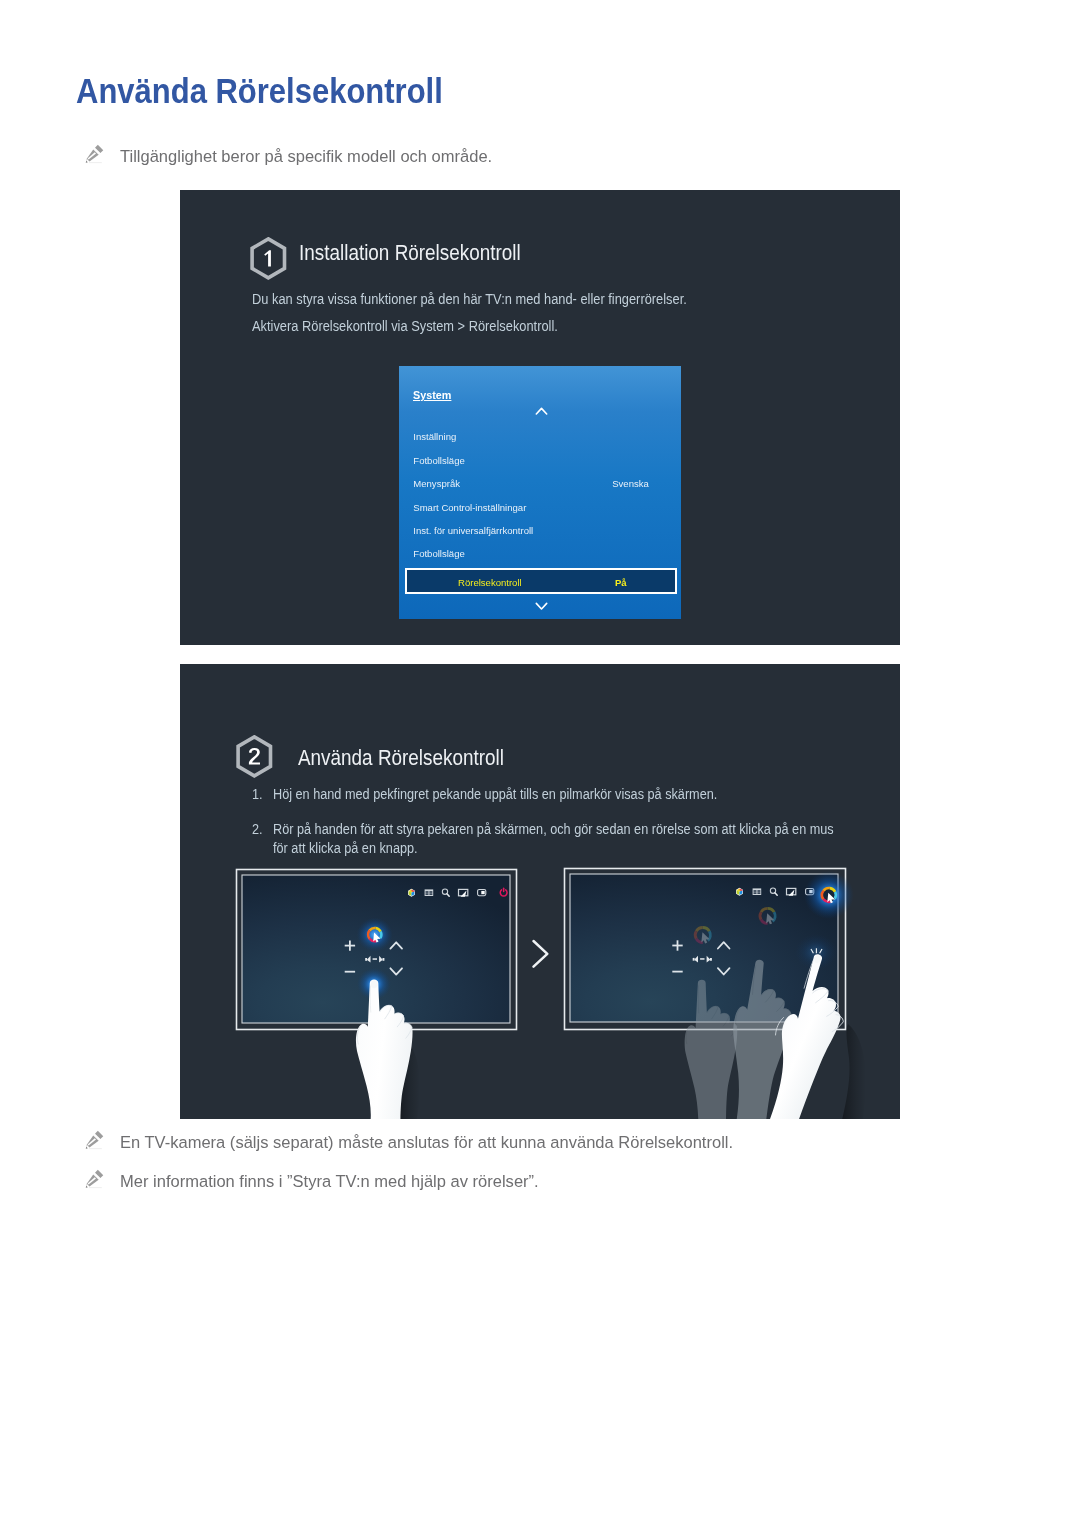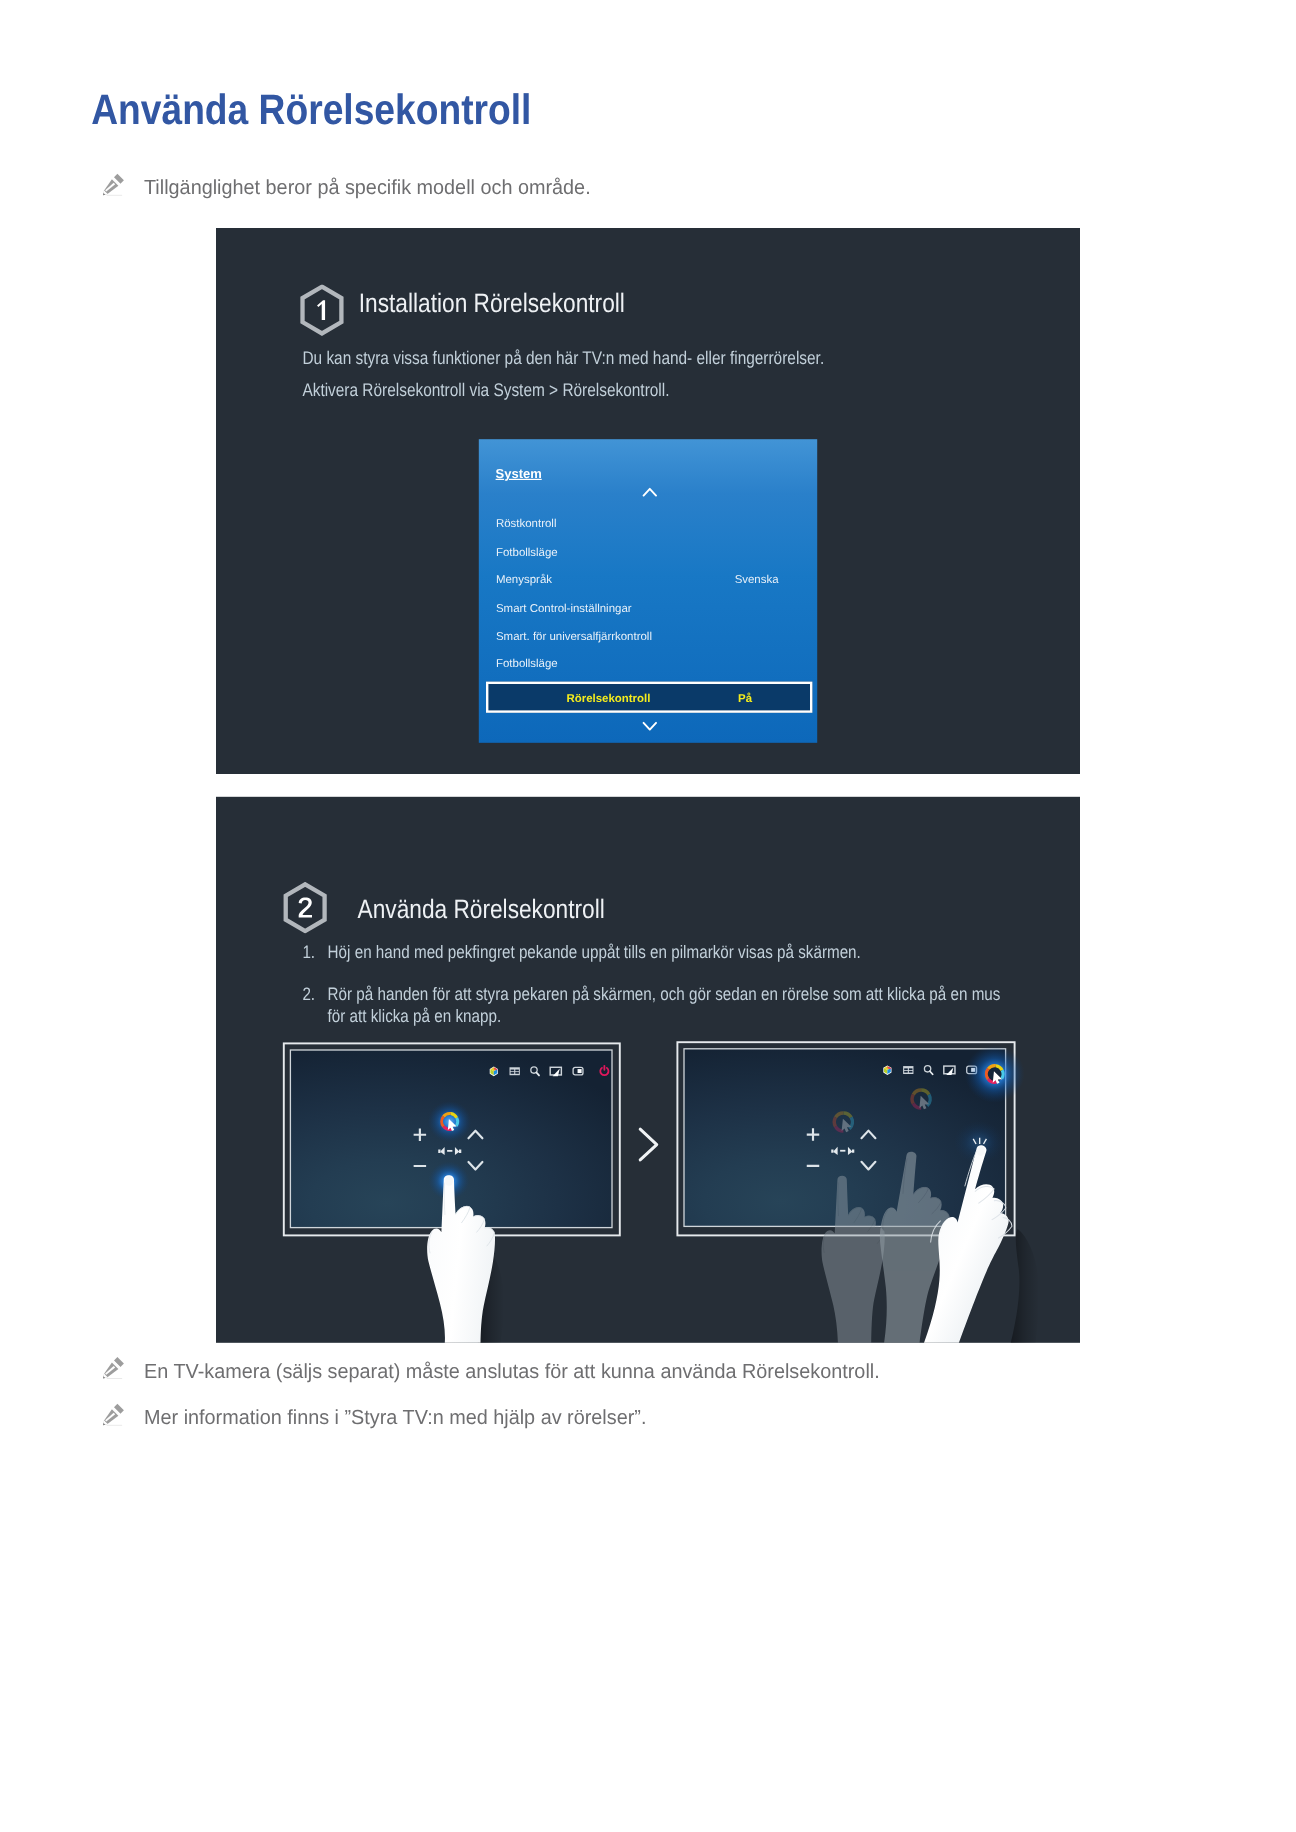--- a/index.html
+++ b/index.html
@@ -30,21 +30,21 @@
   .ptext.step{font-size:15.02px;transform:scaleX(0.845);}
 
   
   .menu{position:absolute;width:282px;height:253px;
         background:linear-gradient(180deg,#4294d6 0%,#2a80ca 18%,#1878c5 45%,#0d68ba 100%);}
   .menu-title{position:absolute;left:14px;top:23px;font-size:10.8px;font-weight:bold;color:#ffffff;line-height:12px;text-decoration:underline;}
   .menu-row{position:absolute;left:0;width:282px;height:23.6px;}
   .menu-row .lbl{position:absolute;left:14.3px;top:5px;font-size:9.55px;color:#e9f1f9;white-space:nowrap;line-height:13px;}
   .menu-row .val{position:absolute;left:213.2px;top:5px;font-size:9.55px;color:#e9f1f9;white-space:nowrap;line-height:13px;}
   .menu-row.sel{left:6px;width:272px;background:#0a3a69;border:2px solid #ffffff;box-sizing:border-box;height:26px;}
-  .menu-row.sel .lbl{color:#f5ec1d;font-weight:bold;top:6px;left:25px;padding-left:40px;}
+  .menu-row.sel .lbl{color:#f5ec1d;font-weight:normal;top:6px;left:11px;padding-left:40px;}
   .menu-row.sel .val{color:#f5ec1d;font-weight:bold;top:6px;left:208px;}
 
   .chev{position:absolute;}
 </style>
 </head>
 <body>
 
 <div class="page">
 
   <div class="title">Använda Rörelsekontroll</div>
@@ -87,37 +87,37 @@
     <div class="ptext" style="left:71.8px;top:127px">Aktivera Rörelsekontroll via System &gt; Rörelsekontroll.</div>
 
     <div class="menu" style="left:219px;top:176px">
       <div class="menu-title">System</div>
       <div class="chev" style="left:136.4px;top:36px">
         <svg width="13" height="10" viewBox="0 0 13 10">
             <path d="M1.3 8 L6.5 2.4 L11.7 8" fill="none" stroke="#ffffff" stroke-width="1.6" stroke-linecap="round" stroke-linejoin="round"></path>
           </svg>
       </div>
       <div class="menu-row" style="top:59.2px">
-        <span class="lbl">Röstkontroll</span>
+        <span class="lbl">Inställning</span>
         <span class="val"></span>
       </div>
       <div class="menu-row" style="top:82.6px">
         <span class="lbl">Fotbollsläge</span>
         <span class="val"></span>
       </div>
       <div class="menu-row" style="top:129.9px">
         <span class="lbl">Smart Control-inställningar</span>
         <span class="val"></span>
       </div>
       <div class="menu-row" style="top:105.6px">
         <span class="lbl">Menyspråk</span>
         <span class="val">Svenska</span>
       </div>
       <div class="menu-row" style="top:153.2px">
-        <span class="lbl">Smart. för universalfjärrkontroll</span>
+        <span class="lbl">Inst. för universalfjärrkontroll</span>
         <span class="val"></span>
       </div>
       <div class="menu-row" style="top:175.9px">
         <span class="lbl">Fotbollsläge</span>
         <span class="val"></span>
       </div>
       <div class="menu-row sel" style="top:202px">
         <span class="lbl">Rörelsekontroll</span>
         <span class="val">På</span>
       </div>

